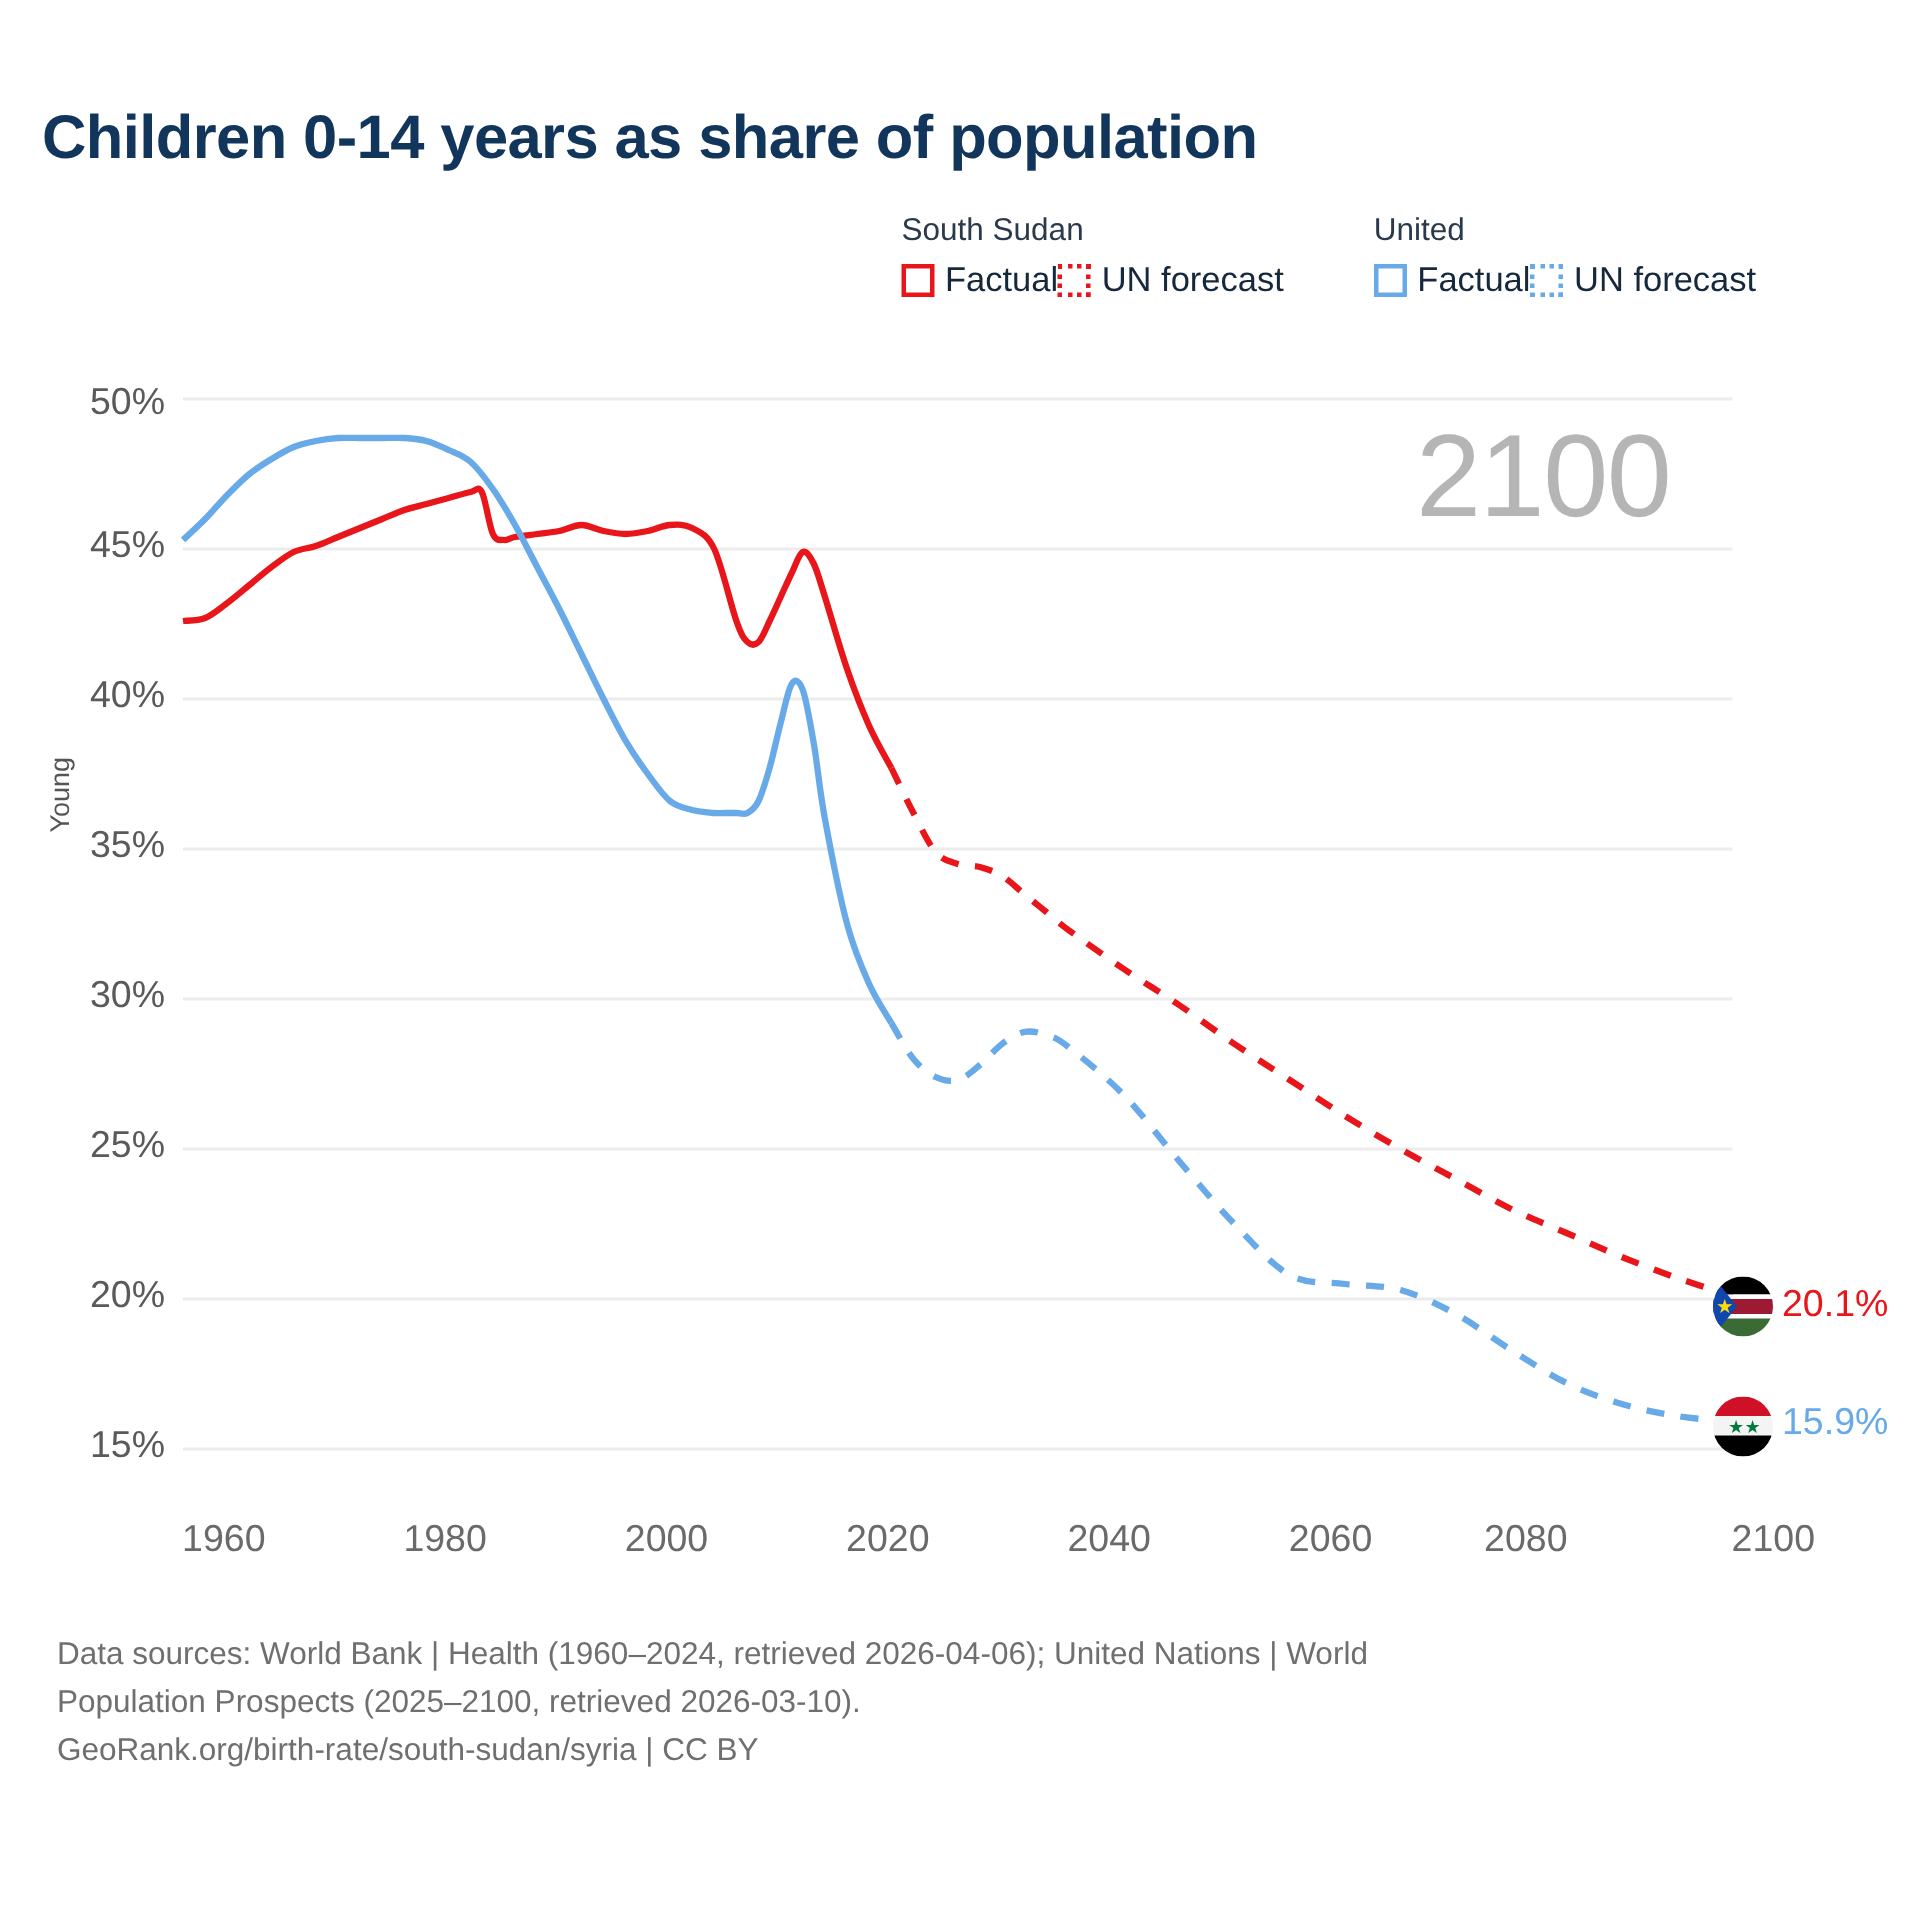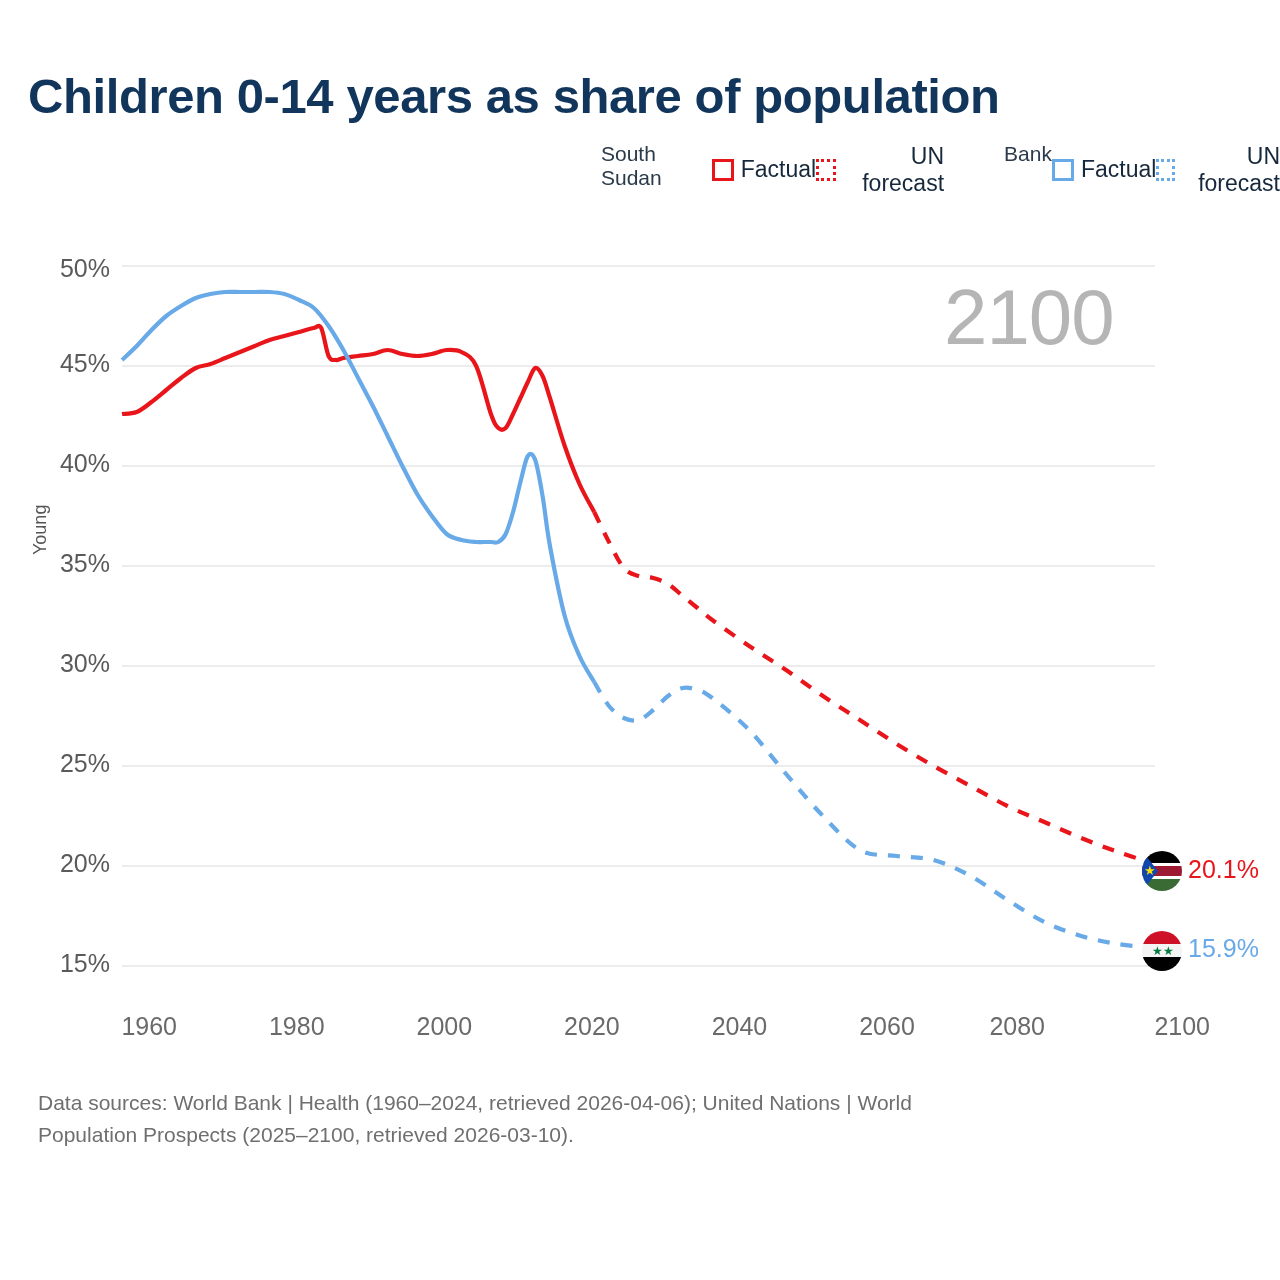--- a/index.html
+++ b/index.html
@@ -7,29 +7,29 @@
     width:1280px;height:1280px;
     background:#ffffff;
     font-family:"Liberation Sans", sans-serif;
     -webkit-font-smoothing:antialiased;
     overflow:hidden;
   }
   .page{position:relative;width:1280px;height:1280px;}
 
   .title{
     position:absolute;left:28px;top:68px;
-    font-size:49px;font-weight:bold;
+    font-size:41px;font-weight:bold;
     color:#12355b;letter-spacing:-0.4px;
     white-space:nowrap;
     text-align:right;
   }
 
   
   .legend{position:absolute;left:601px;top:142px;display:flex;gap:60px;}
-  .legend-group{display:flex;}
+  .legend-group{display:flex;flex-direction:column;}
   .legend-country{
     font-size:21px;color:#2b3a4a;margin-bottom:7px;
   }
   .legend-items{display:flex;align-items:center;text-align:right;}
   .legend-item{display:flex;align-items:center;gap:7px;}
   .swatch{width:22px;height:22px;background:#fff;box-sizing:border-box;}
   .sw-red-solid{border:3px solid #e8161a;}
   .sw-red-dot{border:3px dotted #e8161a;}
   .sw-blue-solid{border:3px solid #68a9e8;}
   .sw-blue-dot{border:3px dotted #68a9e8;}
@@ -94,21 +94,21 @@
           <span class="legend-label">Factual</span>
         </div>
         <div class="legend-item">
           <span class="swatch sw-red-dot"></span>
           <span class="legend-label">UN forecast</span>
         </div>
       </div>
     </div>
 
     <div class="legend-group">
-      <div class="legend-country">Bank</div>
+      <div class="legend-country">United</div>
       <div class="legend-items">
         <div class="legend-item">
           <span class="swatch sw-blue-solid"></span>
           <span class="legend-label">Factual</span>
         </div>
         <div class="legend-item">
           <span class="swatch sw-blue-dot"></span>
           <span class="legend-label">UN forecast</span>
         </div>
       </div>
@@ -176,15 +176,16 @@
     <div class="band" style="top:13px;height:13px;background:#f4f4f4;"></div>
     <div class="band" style="top:26px;height:14px;background:#000000;"></div>
     <div class="sy-star" style="left:10px;top:14px;">★</div>
     <div class="sy-star" style="left:21px;top:14px;">★</div>
   </div>
   <div class="endlabel blue">15.9%</div>
 
   <div class="footer">
     <div>Data sources: World Bank | Health (1960–2024, retrieved 2026-04-06); United Nations | World</div>
     <div>Population Prospects (2025–2100, retrieved 2026-03-10).</div>
+    <div>GeoRank.org/birth-rate/south-sudan/syria | CC BY</div>
   </div>
 
 </div>
 
 </body></html>

